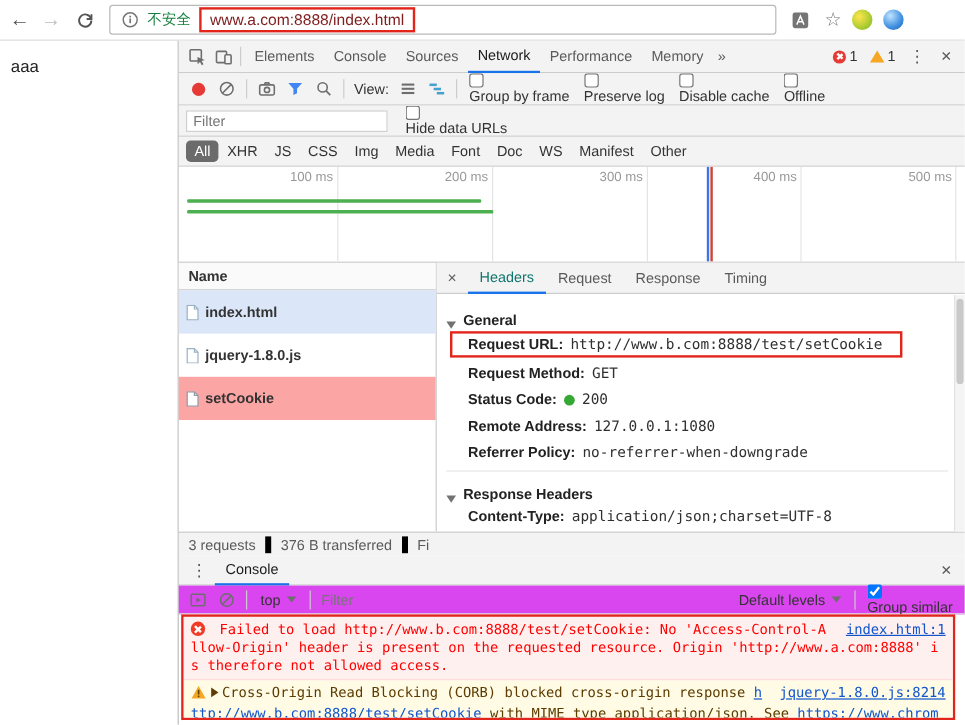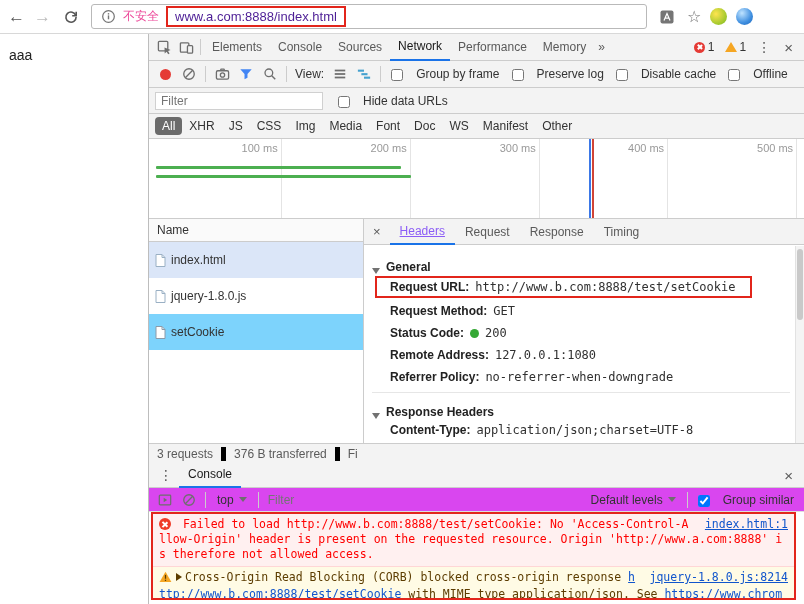--- a/index.html
+++ b/index.html
@@ -6,23 +6,23 @@
   html,body { width:804px; height:604px; overflow:hidden; background:#fff;
     font-family:"Liberation Sans","DejaVu Sans",sans-serif; font-size:12px; color:#333; }
 
   
   .browser-bar { height:34px; display:flex; align-items:center; gap:9px; padding:0 8px;
     background:#fff; border-bottom:1px solid #d8d8d8; }
   .nav-glyph { font-size:17px; color:#555; cursor:pointer; line-height:1; }
   .nav-glyph.disabled { color:#bdbdbd; }
   .omnibox { width:556px; height:25px; border:1px solid #b9b9b9; border-radius:3px; background:#fff;
     display:flex; align-items:center; gap:7px; padding:0 8px; overflow:hidden; }
-  .sec-label { color:#ec4899; font-size:12px; white-space:nowrap; }
+  .sec-label { color:#15803d; font-size:12px; white-space:nowrap; }
   .url-annotation { border:2px solid #e2251b; padding:1px 7px; display:inline-flex; align-items:center; }
-  .url-text { font-size:13px; color:#4c1d95; white-space:nowrap; }
+  .url-text { font-size:13px; color:#7f1d1d; white-space:nowrap; }
   .ext-circle { width:17px; height:17px; border-radius:50%; display:inline-block; }
   .ext-yellow { background:radial-gradient(circle at 35% 35%, #ffe54f, #9ec72c 70%, #6aa21e); }
   .ext-blue { background:radial-gradient(circle at 35% 30%, #bfe3ff, #3f8fe0 60%, #1c63b7); }
   .star-glyph { font-size:16px; color:#757575; }
 
   
   .content { display:flex; height:570px; }
   .page-area { width:148px; background:#fff; padding:13px 9px; font-size:14px; color:#222; }
   .devtools { flex:1; min-width:0; border-left:1px solid #bdbdbd; display:flex; flex-direction:column; background:#fff; }
 
@@ -43,21 +43,21 @@
   .warntri { width:0; height:0; border-left:6px solid transparent; border-right:6px solid transparent;
     border-bottom:10px solid #f5a623; display:inline-block; position:relative; }
   .dt-kebab { font-size:14px; color:#5a5a5a; padding:0 6px; cursor:pointer; }
   .dt-close { font-size:15px; color:#5a5a5a; padding:0 7px; cursor:pointer; }
 
   
   .net-toolbar { height:27px; flex:none; background:#f3f3f3; border-bottom:1px solid #ccc;
     display:flex; align-items:center; gap:2px; padding:0 5px; overflow:hidden; white-space:nowrap; }
   .rec-dot { width:11px; height:11px; border-radius:50%; background:#e53a35; }
   .tb-label { color:#333; margin:0 3px; }
-  .cb { display:inline-flex; align-items:flex-end; gap:13px; margin:0 5px; color:#333; cursor:pointer; }
+  .cb { display:inline-flex; align-items:flex-start; gap:0; margin:0 5px; color:#333; cursor:pointer;flex-direction:column; }
   .cb input { width:12px; height:12px; margin:0; }
 
   
   .filter-row { height:26px; flex:none; background:#f3f3f3; border-bottom:1px solid #ccc;
     display:flex; align-items:center; gap:10px; padding:0 6px; }
   .filter-input { width:168px; height:18px; border:1px solid #d0d0d0; background:#fff; padding:0 5px;
     font:12px "Liberation Sans","DejaVu Sans",sans-serif; color:#333; outline:none; }
 
   
   .pills-row { height:25px; flex:none; background:#f3f3f3; border-bottom:1px solid #ccc;
@@ -67,32 +67,32 @@
 
   
   .timeline { height:80px; flex:none; position:relative; background:#fff; border-bottom:1px solid #ccc; overflow:hidden; }
   .gridline { position:absolute; top:0; bottom:0; width:1px; background:#e4e4e4; }
   .glabel { position:absolute; right:4px; top:3px; font-size:11px; color:#999; white-space:nowrap; }
   .tl-bar { position:absolute; height:3px; background:#4caf50; border-radius:1px; }
   .tl-line { position:absolute; top:0; bottom:0; width:1.5px; }
 
   
   .net-main { height:224px; flex:none; display:flex; min-height:0; }
-  .req-list { width:215px; flex:none; border-right:1px solid #ccc; display:flex; flex-direction:column; background:#fff; }
+  .req-list { width:215px; flex:none; border-right:1px solid #ccc; display:flex; flex-direction:column; background:#fff;font-weight:bold; }
   .req-header { height:23px; line-height:22px; padding-left:8px; border-bottom:1px solid #ccc; background:#fafafa; color:#333; }
   .req-row { height:36px; display:flex; align-items:center; gap:5px; padding-left:6px; cursor:pointer; color:#333; }
   .req-row.hl-blue { background:#dbe6f8; }
-  .req-row.selected { background:#7dd3fc; }
+  .req-row.selected { background:#fca5a5; }
   .fileicon { flex:none; display:inline-flex; }
 
   .details { flex:1; min-width:0; display:flex; flex-direction:column; position:relative; }
   .det-tabs { height:26px; flex:none; background:#f3f3f3; border-bottom:1px solid #ccc; display:flex; align-items:center; }
   .det-close { padding:0 9px; color:#5a5a5a; font-size:13px; cursor:pointer; }
   .det-tab { padding:0 10px; line-height:24px; color:#5a5a5a; cursor:pointer; }
-  .det-tab.active { color:#8b5cf6; border-bottom:2px solid #1a73e8;text-decoration:underline; }
+  .det-tab.active { color:#0f766e; border-bottom:2px solid #1a73e8; }
   .det-body { flex:1; overflow:hidden; padding:5px 14px 0 8px; }
   .section-title { height:24px; display:flex; align-items:flex-end; gap:6px; font-weight:bold; color:#222; }
   .section-title.rh { border-top:1px solid #e6e6e6; margin-top:4px; padding-top:2px; height:27px; }
   .tri-down { width:0; height:0; border-left:4px solid transparent; border-right:4px solid transparent; border-top:6px solid #727272; display:inline-block; }
   .tri-right { width:0; height:0; border-top:4px solid transparent; border-bottom:4px solid transparent; border-left:6px solid #5c3c00; display:inline-block; margin-right:3px; }
   .kv { min-height:22px; display:flex; align-items:center; gap:6px; padding-left:18px; }
   .kv .k { font-weight:bold; color:#222; white-space:nowrap; }
   .kv .v { font-family:"DejaVu Sans Mono","Liberation Mono",monospace; color:#303030; white-space:nowrap; }
   .kv.annotated { border:2px solid #e2251b; margin:2px 38px 2px 3px; padding:2px 6px 2px 13px; }
   .dot-green { width:9px; height:9px; border-radius:50%; background:#35a835; display:inline-block; }

